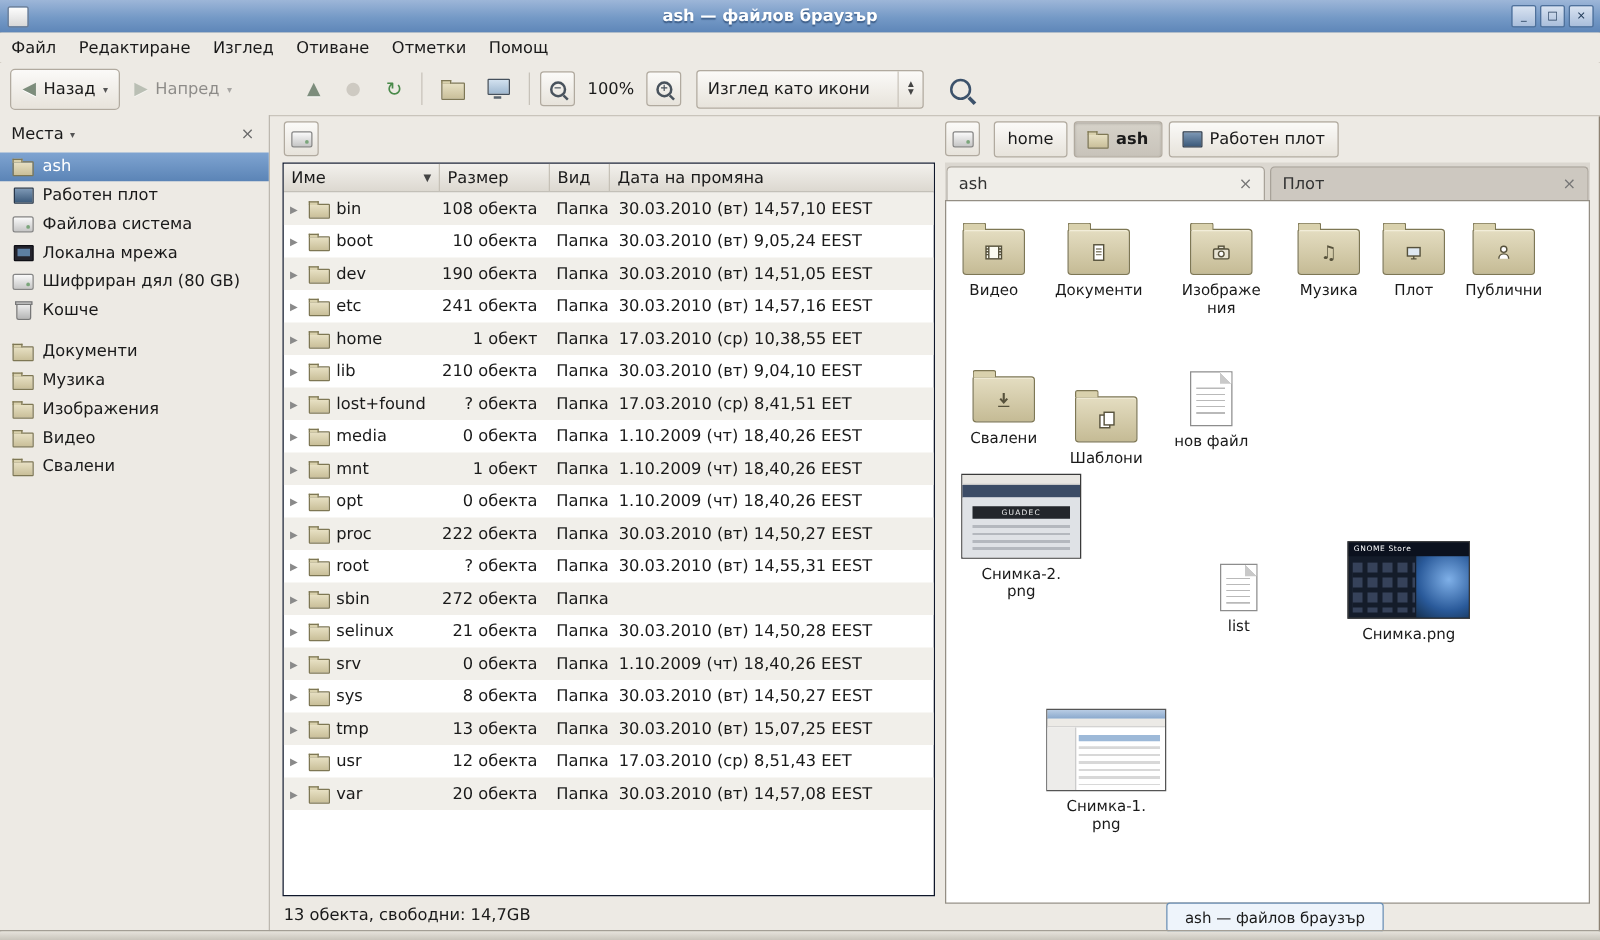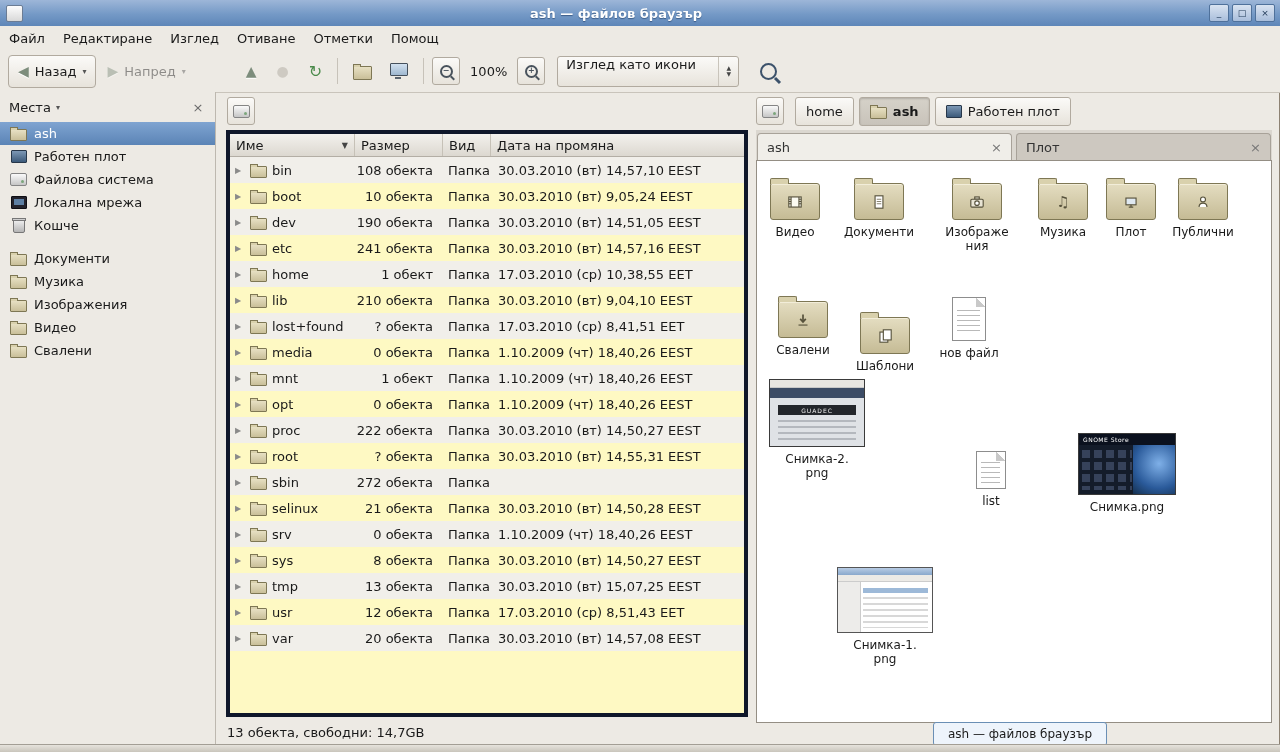--- a/index.html
+++ b/index.html
@@ -20,21 +20,21 @@
   .dis{opacity:.45}
   .g-arrow{color:#7d8d7c;font-size:14px;text-shadow:0 1px 0 #fff}
   .g-chev{color:#555;font-size:8px}
   .tb-sep{width:1px;height:26px;background:#c7c2b9;margin:0 8px}
   .zoom-btn{width:26px;height:26px;border:1px solid #b1aa9f;border-radius:3px;background:linear-gradient(#fbfaf8,#e7e3db);display:flex;align-items:center;justify-content:center}
   .mag{position:relative;width:9px;height:9px;border:2px solid #49535d;border-radius:50%}
   .mag::after{content:"";position:absolute;width:5px;height:2px;background:#49535d;transform:rotate(45deg);right:-4px;bottom:-3px}
   .mag b{position:absolute;left:0;top:-1px;width:9px;text-align:center;font-size:8px;color:#49535d}
   .mag-big{position:relative;width:13px;height:13px;border:2px solid #3c526b;border-radius:50%}
   .mag-big::after{content:"";position:absolute;width:7px;height:3px;background:#3c526b;transform:rotate(45deg);right:-6px;bottom:-4px}
-  .combo{display:flex;align-items:flex-start;width:180px;height:29px;border:1px solid #b1aa9f;border-radius:3px;background:linear-gradient(#fbfaf8,#e7e3db)}
+  .combo{display:flex;align-items:center;width:180px;height:29px;border:1px solid #b1aa9f;border-radius:3px;background:linear-gradient(#fbfaf8,#e7e3db)}
   .combo-label{flex:1;padding-left:8px}
   .combo-arrows{width:19px;height:100%;border-left:1px solid #c9c4bb;display:flex;flex-direction:column;align-items:center;justify-content:center;font-size:6px;line-height:6px;color:#444}
   
   .i16{width:17px;height:16px;display:flex;align-items:center;justify-content:center;flex:none}
   .f16{position:relative;width:15px;height:10px;background:linear-gradient(#e7e0c3,#c9bf99);border:1px solid #7e7754;border-radius:1px;margin-top:3px;flex:none}
   .f16::before{content:"";position:absolute;top:-3px;left:-1px;width:6px;height:2px;background:#d9d1ad;border:1px solid #7e7754;border-bottom:none}
   .i-drive{width:15px;height:11px;background:linear-gradient(#fafafa,#c6c6c6);border:1px solid #858585;border-radius:2px;position:relative}
   .i-drive::after{content:"";position:absolute;right:2px;bottom:2px;width:3px;height:3px;background:#7ba57b;border-radius:50%}
   .i-desktop{width:14px;height:11px;background:linear-gradient(#7d98b5,#3c5a7a);border:1px solid #27374a;border-radius:1px}
   .i-network{width:14px;height:11px;background:#23232c;border:1px solid #0e0e14;border-radius:1px;position:relative}
@@ -47,21 +47,21 @@
   .sidebar{position:absolute;left:0;top:92px;width:215px;bottom:7px;background:#EDEAE4;border-right:1px solid #BDB8AF}
   .side-header{height:30px;display:flex;align-items:center;padding:0 9px;gap:5px}
   .side-close{margin-left:auto;color:#6b6b6b;font-size:13px;width:16px;text-align:center}
   .side-item{height:23px;display:flex;align-items:center;gap:7px;padding-left:10px}
   .side-item.selected{background:linear-gradient(#7fa4d1,#5b84b6);color:#fff}
   .side-gap{height:10px}
   
   .pane-mid{position:absolute;left:222px;top:92px;width:526px;bottom:7px}
   .mid-top{height:38px;display:flex;align-items:center}
   .small-btn{width:26px;height:26px;margin-left:5px;border:1px solid #b1aa9f;border-radius:3px;background:linear-gradient(#fbfaf8,#e7e3db);display:flex;align-items:center;justify-content:center}
-  .listbox{position:absolute;left:4px;right:0;top:38px;bottom:28px;background:#fef9c3;border:4px solid #0f172a;overflow:hidden}
+  .listbox{position:absolute;left:4px;right:0;top:38px;bottom:28px;background:#ffffff;border:1px solid #0f172a;overflow:hidden}
   .list-header{display:flex;height:22px;background:linear-gradient(#f3f1ed,#dcd8d0);border-bottom:1px solid #b3aea5}
   .hcell{display:flex;align-items:center;padding:0 6px;border-right:1px solid #c6c1b7;box-sizing:border-box}
   .hc-name{width:125px;justify-content:space-between}
   .hc-size{width:88px}.hc-type{width:48px}.hc-date{flex:1;border-right:none}
   .sort-ic{font-size:8px;color:#444}
   .lrow{display:flex;height:26px;align-items:center}
   .rows .lrow:nth-child(odd){background:#F1EFEA}
   .cname{width:125px;display:flex;align-items:center;gap:5px;padding-left:5px;box-sizing:border-box}
   .exp{width:10px;font-size:8px;color:#8a8a8a;flex:none}
   .csize{width:88px;text-align:right;padding-right:10px;box-sizing:border-box}
@@ -216,20 +216,26 @@
       <span>Файлова система</span>
     </div>
     <div class="side-item">
       <span class="i16">
           <span class="i-network"></span>
         </span>
       <span>Локална мрежа</span>
     </div>
     <div class="side-item">
       <span class="i16">
+          <span class="i-drive"></span>
+        </span>
+      <span>Шифриран дял (80 GB)</span>
+    </div>
+    <div class="side-item">
+      <span class="i16">
           <span class="i-trash"></span>
         </span>
       <span>Кошче</span>
     </div>
     <div class="side-gap"></div>
     <div class="side-item">
       <span class="i16">
           <span class="f16"></span>
         </span>
       <span>Документи</span>

